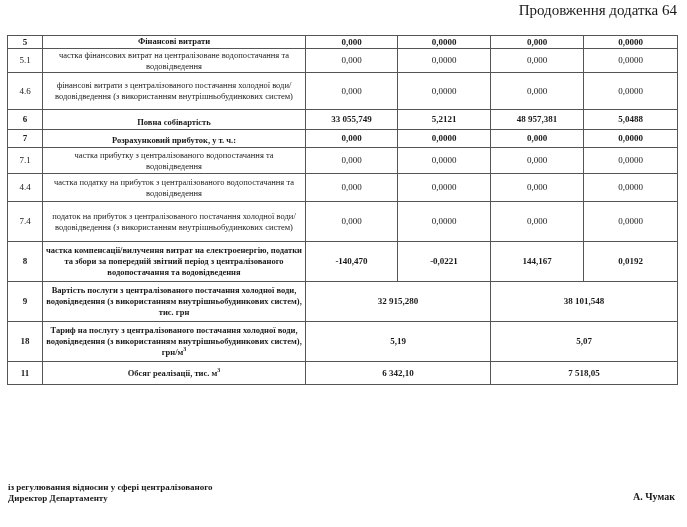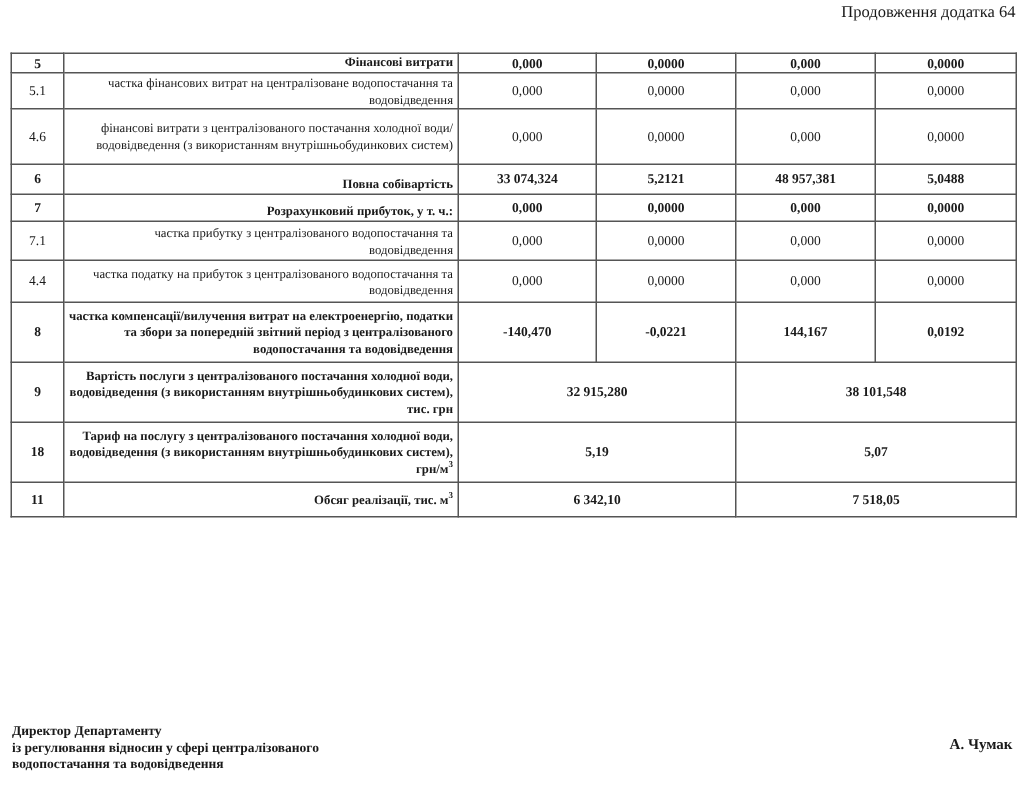--- a/index.html
+++ b/index.html
@@ -1,25 +1,25 @@
 <!DOCTYPE html>
 <html><head>
 <meta charset="utf-8">
 <style>
   html, body { margin:0; padding:0; background:#fff; }
   body { width:687px; height:527px; position:relative; overflow:hidden;
          font-family:"Liberation Serif","DejaVu Serif",serif; color:#1a1a1a; }
-  .header-note { position:absolute; right:10px; top:2px; font-size:11px;font-family:Liberation Serif, serif; }
+  .header-note { position:absolute; right:10px; top:2px; font-size:15px;font-family:Liberation Serif, serif; }
   table.main { position:absolute; left:7px; top:35px; width:670px; border-collapse:collapse;
                table-layout:fixed; font-size:8.5px; }
   table.main td { border:1px solid #555; padding:0 3px; vertical-align:middle; line-height:11px; }
   td.num { text-align:center; font-size:9px; }
   td.val { text-align:center; font-size:9px;margin-top:48px; }
   tr.bold td { font-weight:bold; }
-  td.label { text-align:right; }
+  td.label { text-align:center; }
   td.label.bottom { vertical-align:bottom; padding-bottom:1px; }
   sup { font-size:6px; line-height:0; }
   .footer { position:absolute; left:8px; top:482px; font-size:9px; font-weight:bold; line-height:11px; }
   .signer { position:absolute; right:12px; top:491px; font-size:10px; font-weight:bold; }
 </style>
 </head>
 <body>
 
 <div class="header-note">Продовження додатка 64</div>
 
@@ -53,21 +53,21 @@
         <td class="num">4.6</td>
         <td class="label">фінансові витрати з централізованого постачання холодної води/водовідведення (з використанням внутрішньобудинкових систем)</td>
         <td class="val">0,000</td>
         <td class="val">0,0000</td>
         <td class="val">0,000</td>
         <td class="val">0,0000</td>
       </tr>
       <tr class="bold" style="height: 20px;">
         <td class="num">6</td>
         <td class="label bottom">Повна собівартість</td>
-        <td class="val">33 074,324</td>
+        <td class="val">33 055,749</td>
         <td class="val">5,2121</td>
         <td class="val">48 957,381</td>
         <td class="val">5,0488</td>
       </tr>
       <tr class="bold" style="height: 18px;">
         <td class="num">7</td>
         <td class="label bottom">Розрахунковий прибуток, у т. ч.:</td>
         <td class="val">0,000</td>
         <td class="val">0,0000</td>
         <td class="val">0,000</td>
@@ -77,20 +77,28 @@
         <td class="num">7.1</td>
         <td class="label">частка прибутку з централізованого водопостачання та водовідведення</td>
         <td class="val">0,000</td>
         <td class="val">0,0000</td>
         <td class="val">0,000</td>
         <td class="val">0,0000</td>
       </tr>
       <tr style="height: 28px;">
         <td class="num">4.4</td>
         <td class="label">частка податку на прибуток з централізованого водопостачання та водовідведення</td>
+        <td class="val">0,000</td>
+        <td class="val">0,0000</td>
+        <td class="val">0,000</td>
+        <td class="val">0,0000</td>
+      </tr>
+      <tr style="height: 40px;">
+        <td class="num">7.4</td>
+        <td class="label">податок на прибуток з централізованого постачання холодної води/водовідведення (з використанням внутрішньобудинкових систем)</td>
         <td class="val">0,000</td>
         <td class="val">0,0000</td>
         <td class="val">0,000</td>
         <td class="val">0,0000</td>
       </tr>
       <tr class="bold" style="height: 40px;">
         <td class="num">8</td>
         <td class="label">частка компенсації/вилучення витрат на електроенергію, податки та збори за попередній звітний період з централізованого водопостачання та водовідведення</td>
         <td class="val">-140,470</td>
         <td class="val">-0,0221</td>
@@ -112,17 +120,16 @@
       <tr class="bold" style="height: 23px;">
         <td class="num">11</td>
         <td class="label"><span>Обсяг реалізації, тис. м</span><sup>3</sup></td>
         <td class="val" colspan="2">6 342,10</td>
         <td class="val" colspan="2">7 518,05</td>
       </tr>
     </tbody>
 </table>
 
 <div class="footer">
+  <div>із регулювання відносин у сфері централізованого</div>
   <div>Директор Департаменту</div>
-  <div>із регулювання відносин у сфері централізованого</div>
-  <div>водопостачання та водовідведення</div>
 </div>
 <div class="signer">А. Чумак</div>
 
 </body></html>

